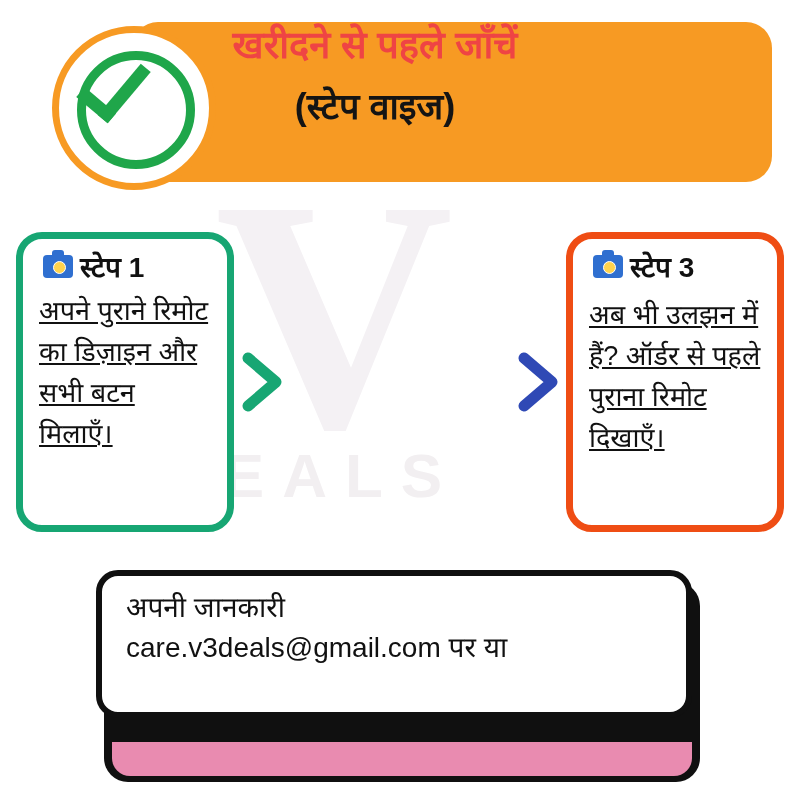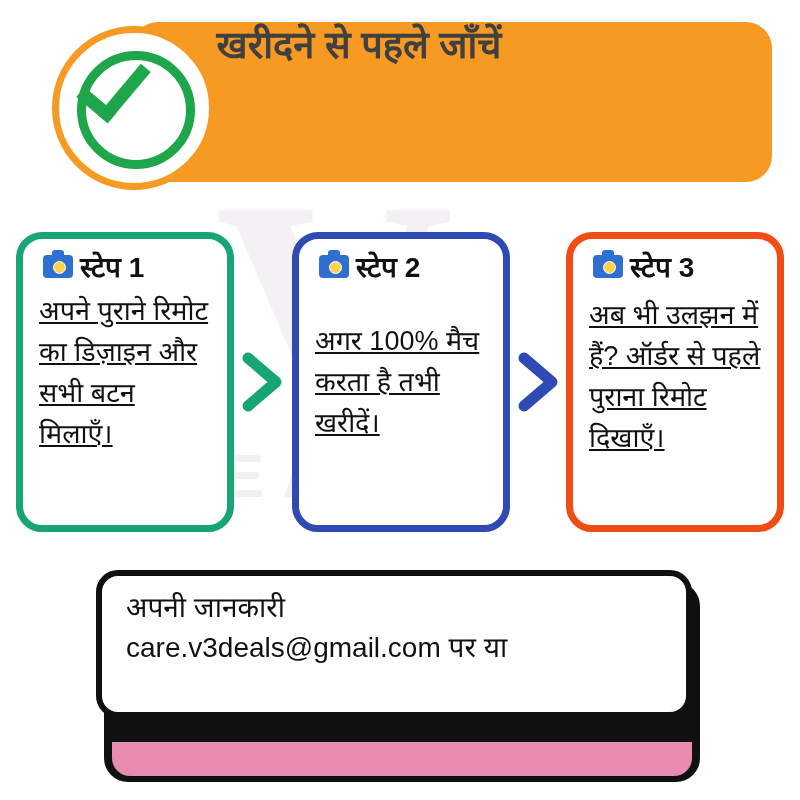--- a/index.html
+++ b/index.html
@@ -58,25 +58,25 @@
     left: 132px;
     top: 22px;
     width: 640px;
     height: 160px;
     background: #f79a23;
     border-radius: 26px;
     z-index: 1;
   }
   .header-title {
     position: absolute;
-    left: 104px;
+    left: 120px;
     top: 18px;
     width: 510px;
     text-align: center;
-    color: #404040;
+    color: #ef4444;
     font-size: 38px;
     font-weight: bold;
     line-height: 54px;
     font-family: "Liberation Sans", sans-serif;
     z-index: 3;
   }
   .header-sub {
     position: absolute;
     left: 120px;
     top: 82px;
@@ -270,45 +270,39 @@
 <div id="canvas">
 
   <div class="watermark">
     <div class="wm-v">V</div>
     <div class="wm-deals">DEALS</div>
   </div>
 
   <div class="bubble-tail"></div>
   <div class="header-banner"></div>
   <div class="header-title">खरीदने से पहले जाँचें</div>
+  <div class="header-sub">(स्टेप वाइज)</div>
 
   <div class="check-circle">
     <div class="check-inner"></div>
     <div class="check-mark"></div>
   </div>
 
   <div class="step-card" id="step-1">
     <div class="step-head">
       <span class="cam-icon"></span>
       <span class="step-label">स्टेप 1</span>
     </div>
     <div class="step-body">अपने पुराने रिमोट का डिज़ाइन और सभी बटन मिलाएँ।</div>
   </div>
 
   <svg class="arrow" id="arrow-1" viewBox="0 0 42 60">
     <polyline points="6,6 34,30 6,54" fill="none" stroke="#17a673" stroke-width="11" stroke-linecap="round" stroke-linejoin="round"></polyline>
   </svg>
 
-  <div class="step-card" id="step-2">
-    <div class="step-head">
-      <span class="cam-icon"></span>
-      <span class="step-label">स्टेप 2</span>
-    </div>
-    <div class="step-body">अगर 100% मैच करता है तभी खरीदें।</div>
-  </div>
 
   <svg class="arrow" id="arrow-2" viewBox="0 0 42 60">
     <polyline points="6,6 34,30 6,54" fill="none" stroke="#2f49b5" stroke-width="11" stroke-linecap="round" stroke-linejoin="round"></polyline>
   </svg>
 
   <div class="step-card" id="step-3">
     <div class="step-head">
       <span class="cam-icon"></span>
       <span class="step-label">स्टेप 3</span>
     </div>

